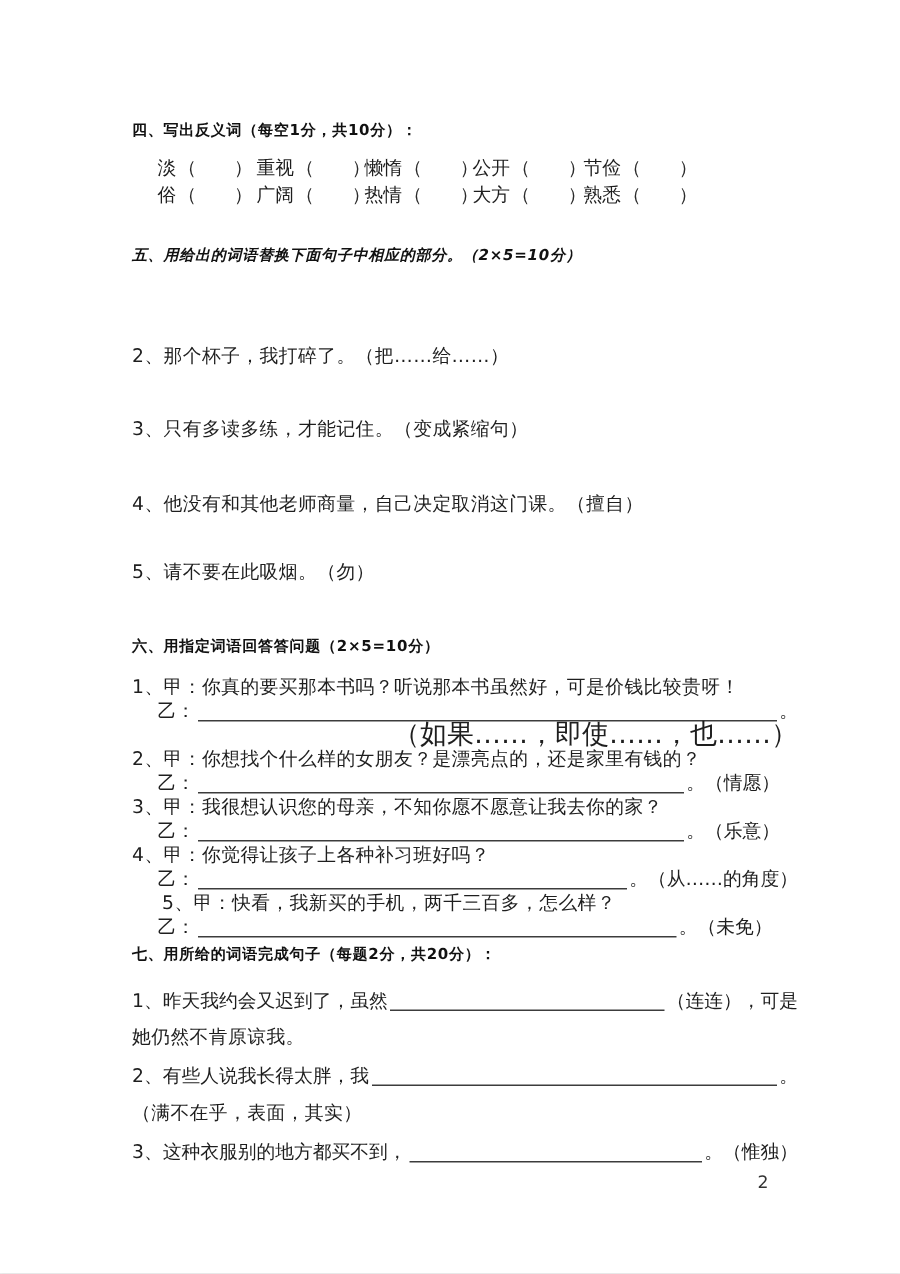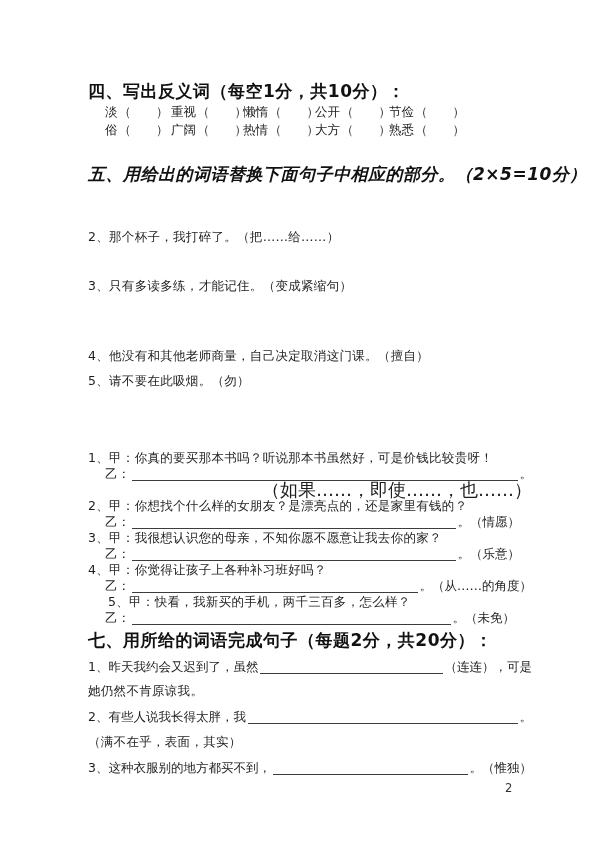--- a/index.html
+++ b/index.html
@@ -8,21 +8,21 @@
     width:600px;height:849px;
     background:#ffffff;
     font-family:"DejaVu Sans","Liberation Sans",sans-serif;
     color:#1e1e1e;
     overflow:hidden;
     box-shadow:0 0 4px rgba(0,0,0,.2);
   }
   .abs{position:absolute;}
   .sec-title{
     font-weight:bold;
-    font-size:17px;
+    font-size:10px;
     color:#111;
     letter-spacing:0.5px;
     white-space:nowrap;
   }
   .body-line{
     font-size:12.5px;
     line-height:16px;
     white-space:nowrap;
     letter-spacing:0.3px;
   }
@@ -81,23 +81,24 @@
     <span class="ant-cell"><span>俗</span><span class="blank">（　　）</span></span>
     <span class="ant-cell"><span>广阔</span><span class="blank">（　　）</span></span>
     <span class="ant-cell"><span>热情</span><span class="blank">（　　）</span></span>
     <span class="ant-cell"><span>大方</span><span class="blank">（　　）</span></span>
     <span class="ant-cell"><span>熟悉</span><span class="blank">（　　）</span></span>
   </div>
 
   <div class="abs sec-title" style="left:88px;top:163px;font-style:italic;">五、用给出的词语替换下面句子中相应的部分。（2×5=10分）</div>
   <div class="abs body-line" style="left:88px;top:229px;">2、那个杯子，我打碎了。（把……给……）</div>
   <div class="abs body-line" style="left:88px;top:278px;">3、只有多读多练，才能记住。（变成紧缩句）</div>
-  <div class="abs body-line" style="left:88px;top:348px;text-align:right;">4、他没有和其他老师商量，自己决定取消这门课。（擅自）</div>
+  <div class="abs body-line" style="left:88px;top:328px;text-align:right;">4、他没有和其他老师商量，自己决定取消这门课。（擅自）</div>
   <div class="abs body-line" style="left:88px;top:373px;text-align:center;">5、请不要在此吸烟。（勿）</div>
 
+  <div class="abs sec-title" style="left:88px;top:424px;">六、用指定词语回答答问题（2×5=10分）</div>
 
   <div class="abs body-line" style="left:88px;top:450px;">1、甲：你真的要买那本书吗？听说那本书虽然好，可是价钱比较贵呀！</div>
   <div class="abs ans-line" style="left:105px;top:465px;width:427px;">
     <span class="txt">乙：</span>
       <span class="uline"></span>
       <span class="txt">。</span>
   </div>
   <div class="abs hint-right" style="left:105px;top:482px;width:427px;">（如果……，即使……，也……）</div>
 
   <div class="abs body-line" style="left:88px;top:498px;">2、甲：你想找个什么样的女朋友？是漂亮点的，还是家里有钱的？</div>

